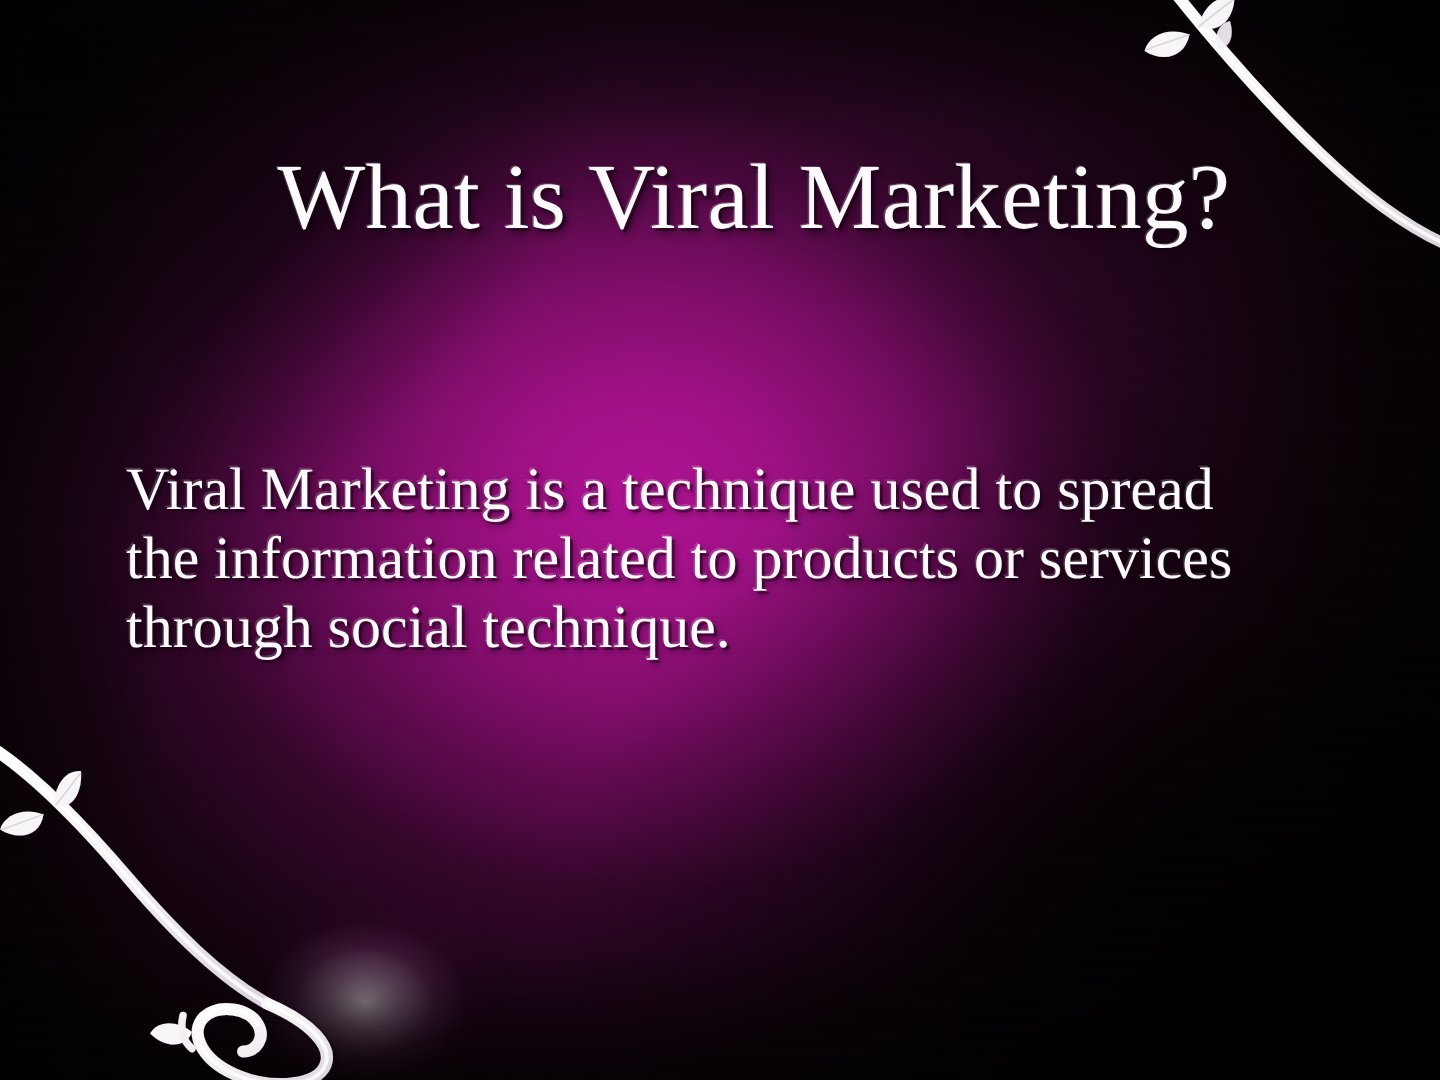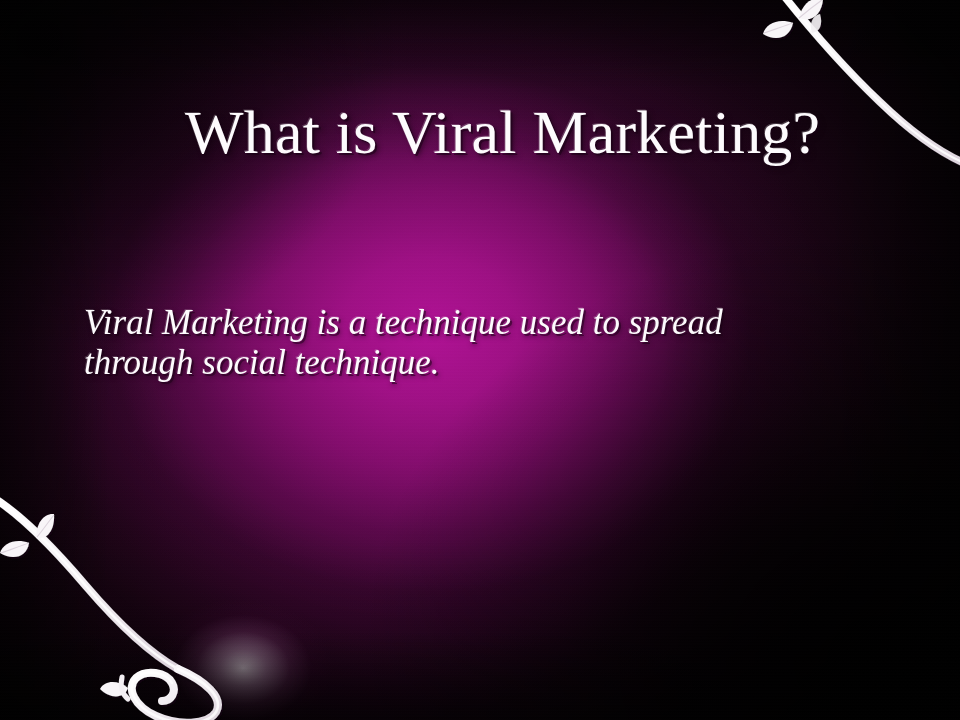--- a/index.html
+++ b/index.html
@@ -161,29 +161,28 @@
        3px 3px 5px rgba(18, 1, 14, 0.55),
       -1px -1px 0 rgba(255, 255, 255, 0.22);
   }
 
   #body-text {
     position: absolute;
     left: 84px;
     top: 303px;
     width: 800px;
     margin: 0;
-    font-size: 35px;
+    font-size: 40px;
     font-weight: 400;
     line-height: 1.15;
     color: #fdfbfd;
     text-shadow:
        2px 2px 0 rgba(24, 2, 20, 0.50),
        2px 3px 5px rgba(18, 1, 14, 0.52),
       -1px -1px 0 rgba(255, 255, 255, 0.18);
-    font-style: italic;
   }
   #body-text .line { display: block; white-space: nowrap; }
 </style>
 </head>
 <body>
 
 <div id="slide">
 
   <div class="bg-layer bg-base"></div>
   <div class="bg-layer bg-lift"></div>
@@ -253,16 +252,17 @@
 
       <path d="M 128 218 C 118 210, 105 210, 100 219 C 110 229, 124 229, 128 218 Z" fill="#f8f5f8"></path>
       <path d="M 122 207 C 120 216, 122 224, 128 229" fill="none" stroke="#f3eff3" stroke-width="5" stroke-linecap="round"></path>
     </g>
   </svg>
 
   <h1 id="title">What is Viral Marketing?</h1>
 
   <div id="body-text">
     <span class="line">Viral Marketing is a technique used to spread</span>
+    <span class="line">the information related to products or services</span>
     <span class="line">through social technique.</span>
   </div>
 
 </div>
 
 </body></html>

